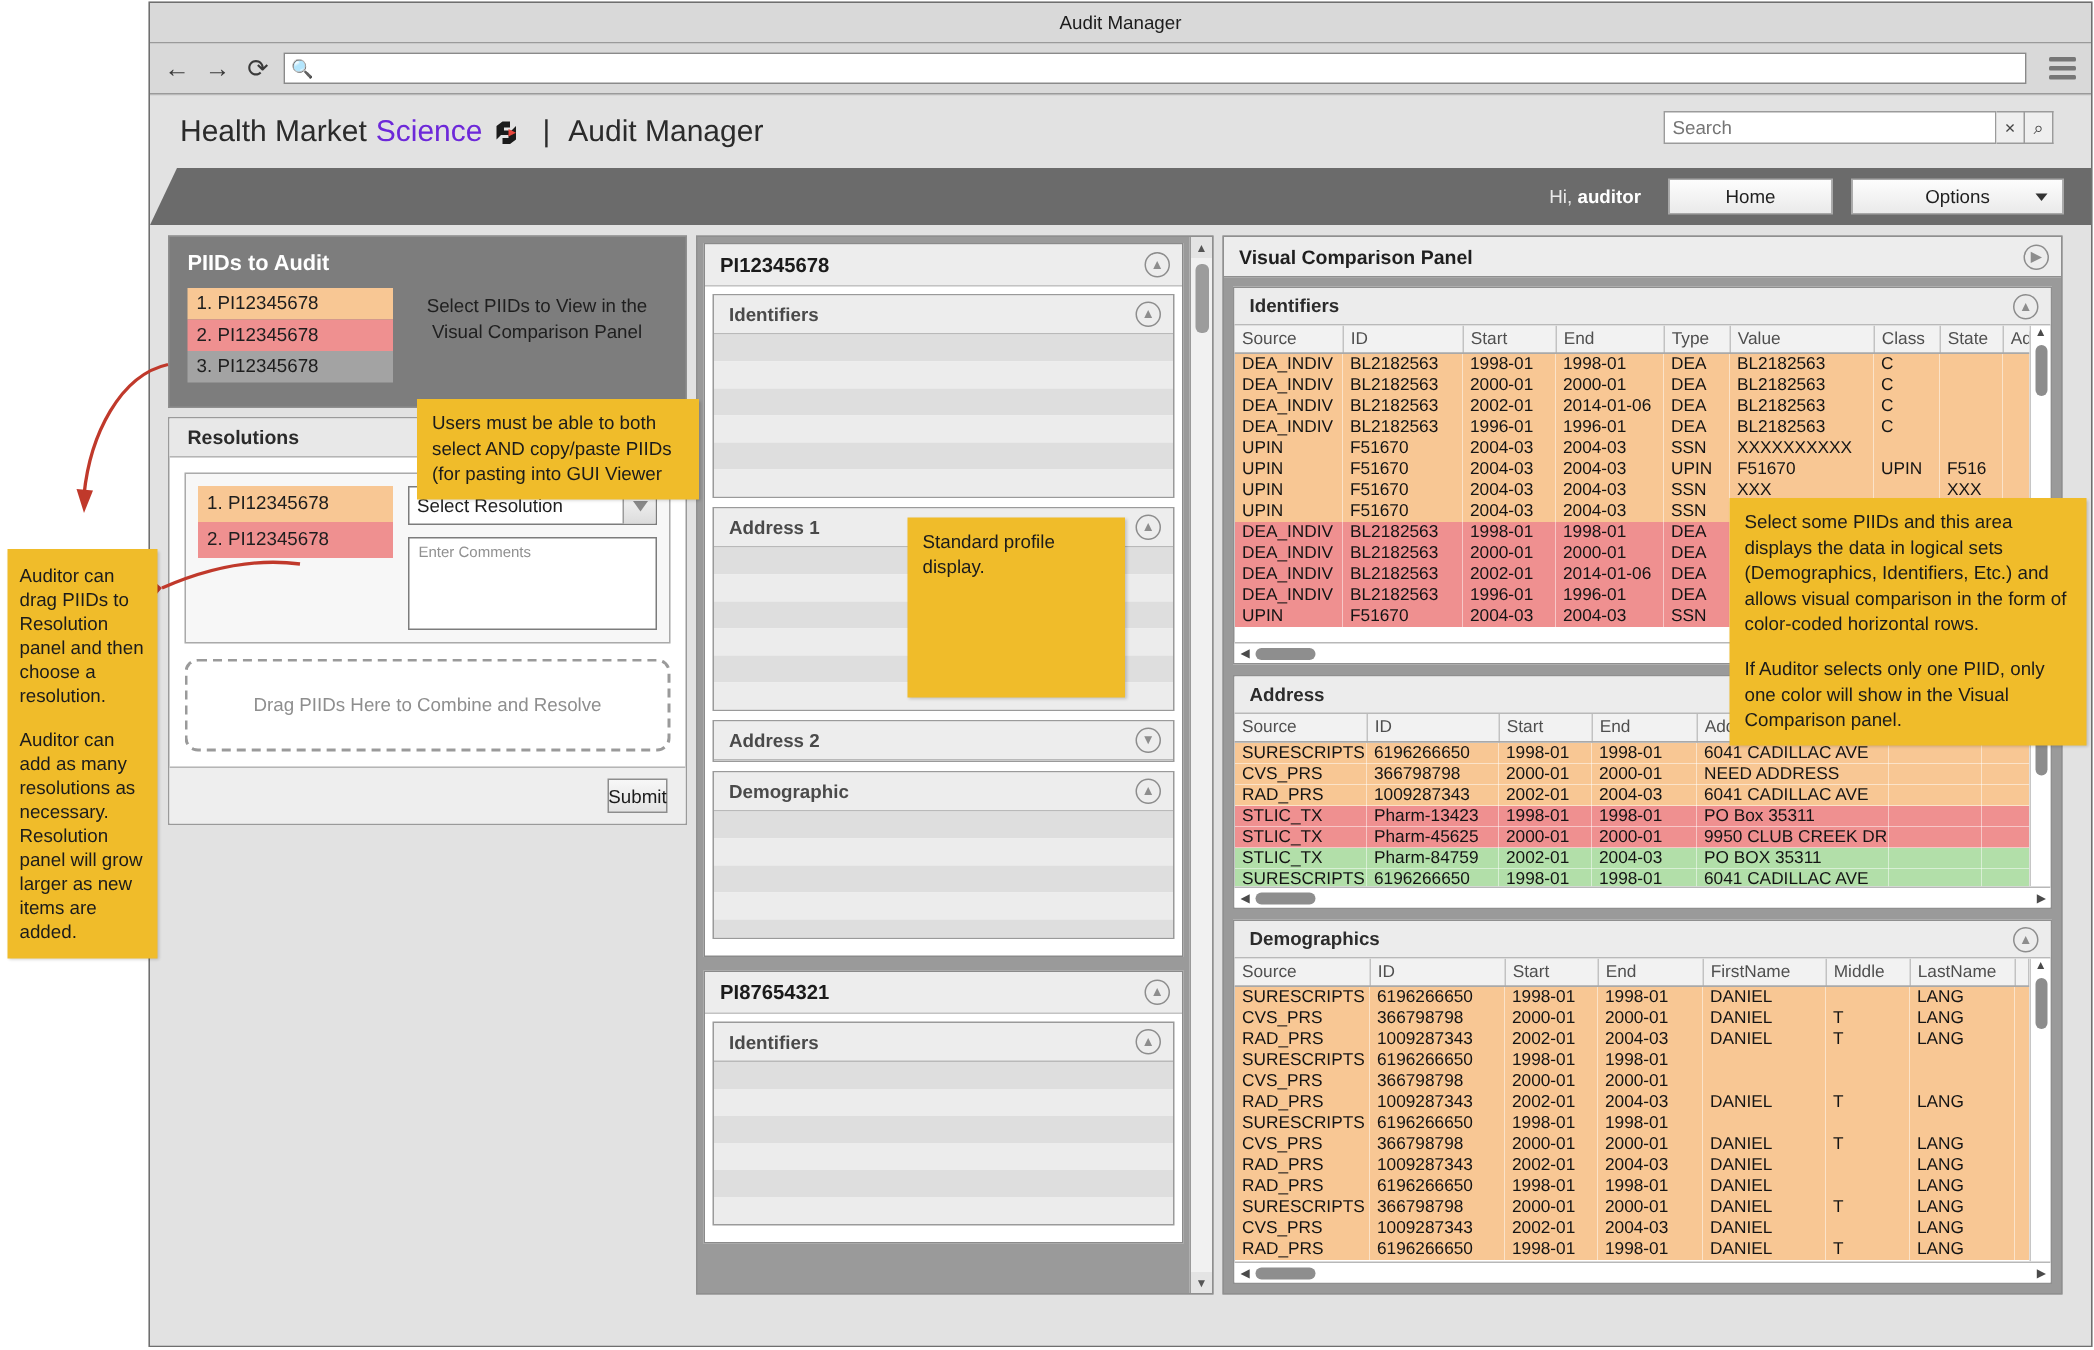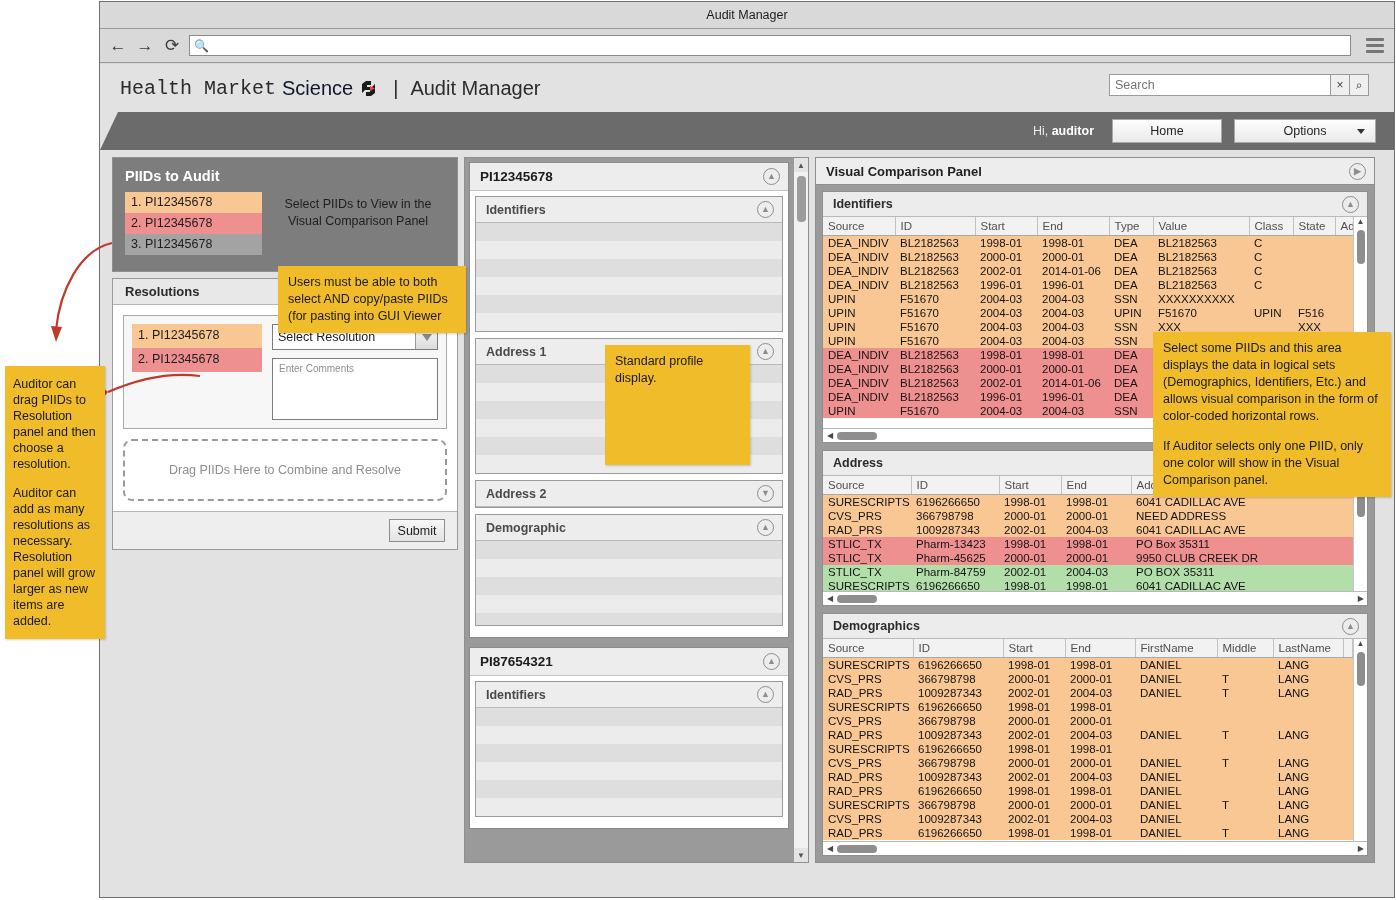--- a/index.html
+++ b/index.html
@@ -40,22 +40,22 @@
   .hamburger i { display:block; height: 3px; background:#767676; border-radius: 1px; }
 
   
   .app { position: absolute; left: 0; top: 62px; right: 0; bottom: 0; background: #e2e2e2; }
 
   .appheader {
     height: 48px; background: #e2e2e2; display: flex; align-items: center;
     padding: 0 0 0 20px; position: relative;
   }
   .brand { font-size: 20px; color: #2b2b2b; display:flex; align-items:center; gap:6px;}
-  .brand .hm { color: #2b2b2b; font-family: Liberation Mono, monospace; }
-  .brand .sci { color: #0f172a; }
+  .brand .hm { color: #2b2b2b; }
+  .brand .sci { color: #6d28d9; }
   .brand .logo { width:19px; height:19px; position:relative; display:inline-block; }
   .brand .sep { color:#2b2b2b; margin: 0 6px 0 9px; }
   .brand .amtitle { color:#2b2b2b; }
 
   .searchwrap {
     position: absolute; right: 25px; top: 10px;
     display: flex; align-items: center;
   }
   .searchbox {
     width: 222px; height: 22px; border: 1px solid #9b9b9b; background:#fff;
@@ -136,21 +136,21 @@
   .dropzone {
     margin-top: 10px; height: 62px; border: 2px dashed #9a9a9a; border-radius: 9px;
     display:flex; align-items:center; justify-content:center;
     font-size: 12.5px; color:#8e8e8e;
   }
   .resFooter {
     border-top: 1px solid #b5b5b5; background:#eeeeee; height: 38px;
     display:flex; align-items:center; justify-content:flex-end; padding-right: 12px;
   }
   .submitBtn {
-    width: 56px; height: 23px; background: linear-gradient(#f7f7f7,#e3e3e3);
+    width: 40px; height: 23px; background: linear-gradient(#f7f7f7,#e3e3e3);
     border: 1px solid #8d8d8d; font-size: 12.5px; color:#1b1b1b;
     display:flex;align-items:center;justify-content:center;
     font-family: "Liberation Sans", sans-serif;
   }
 
   
   .colMid { width: 345px; }
   .spPanel { border: 1px solid #8f8f8f; background: #9a9a9a; height: 706px; display:flex; flex-direction:column; }
   .spHead { height: 26px; background:#ededed; border-bottom: 1px solid #8f8f8f;
     display:flex; align-items:center; padding-left: 10px; font-size: 13px; font-weight:bold; color:#242424; }

